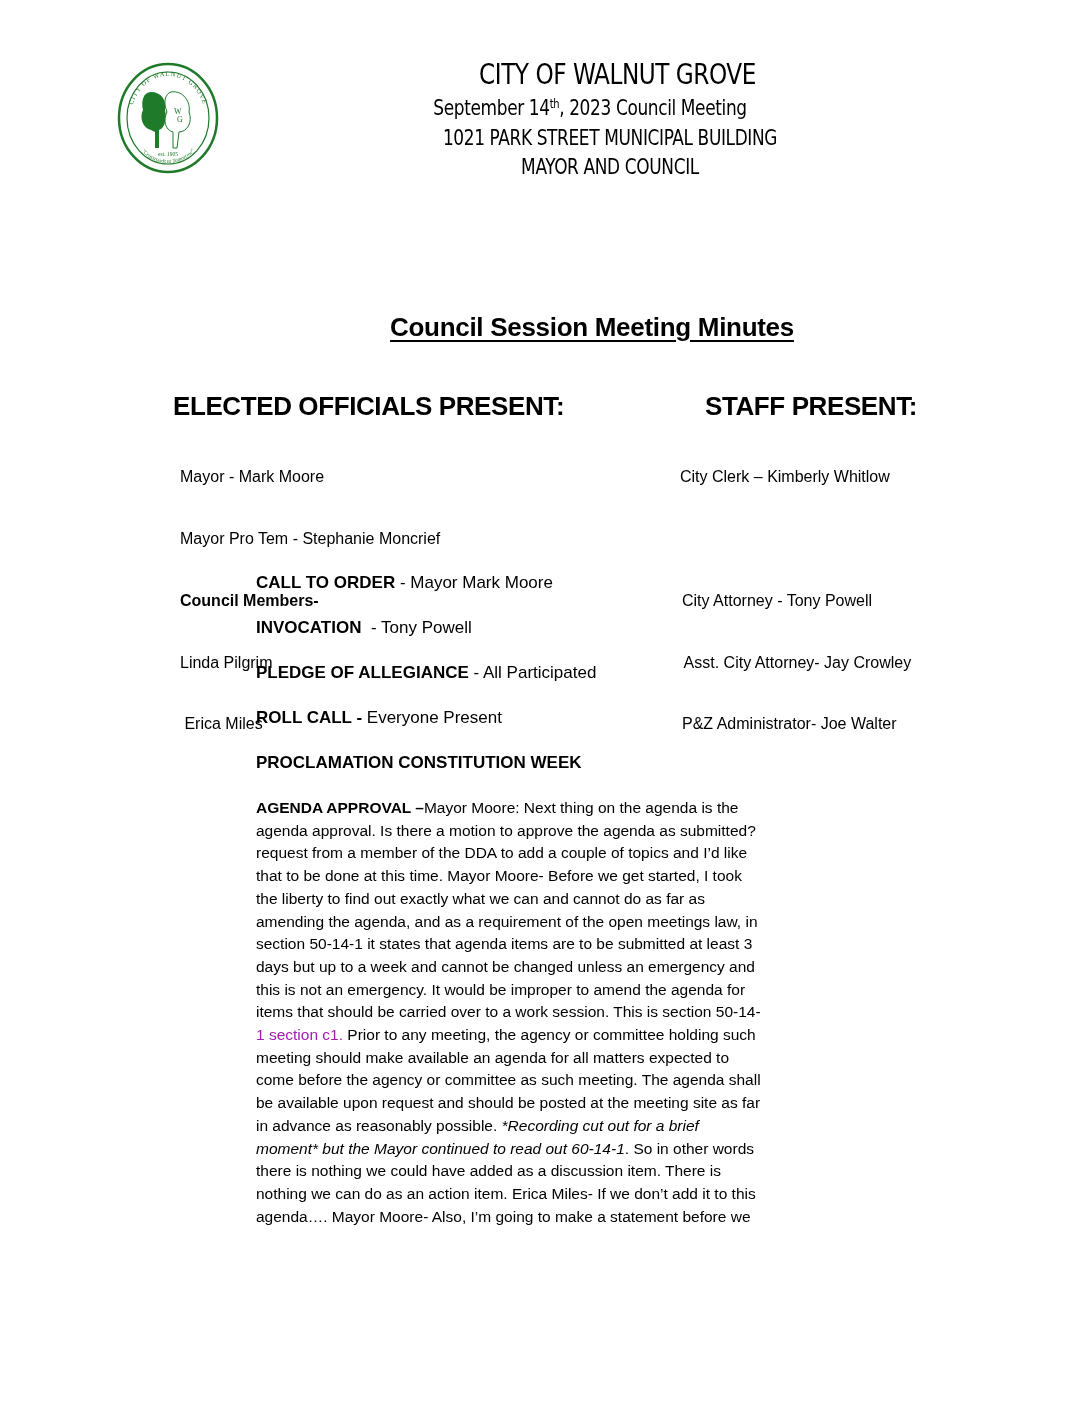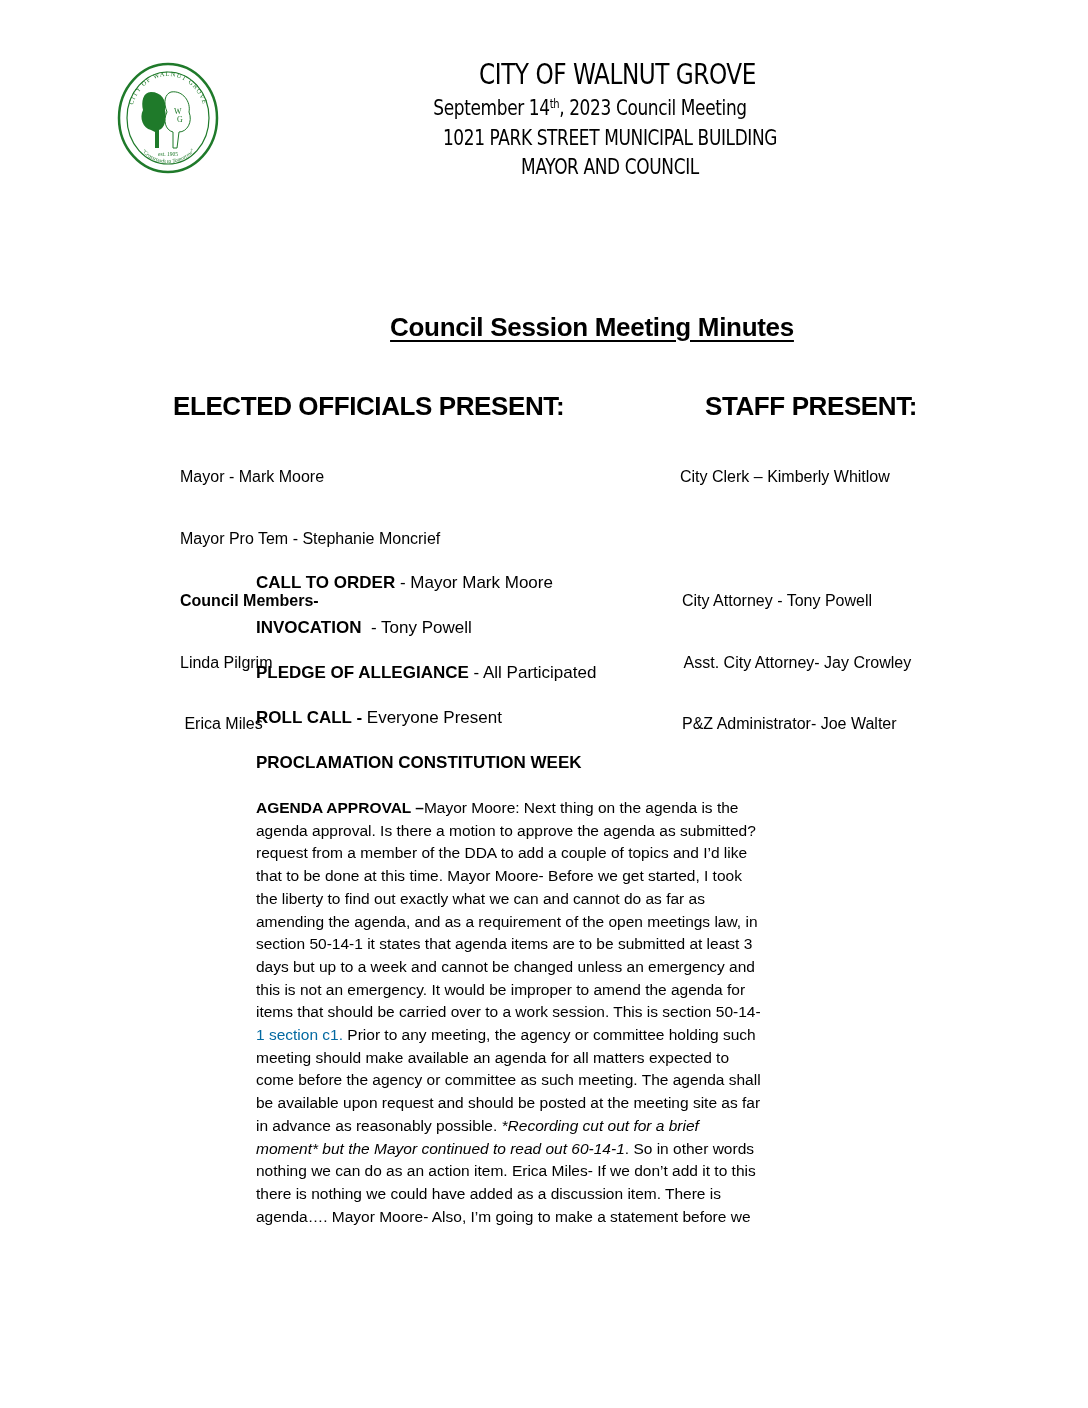--- a/index.html
+++ b/index.html
@@ -13,21 +13,21 @@
   .h-date sup { font-size: 12px; vertical-align: 7px; }
   .h-addr { left: 380px; width: 460px; top: 126px; font-size: 20.5px; letter-spacing: -0.4px; transform: scaleX(0.92); }
   .h-mc { left: 380px; width: 460px; top: 155px; font-size: 20.5px; letter-spacing: -0.4px; transform: scaleX(0.92); }
   .title { left: 0; width: 1088px; top: 312px; text-align: center; font-size: 26px; font-weight: bold; text-decoration: underline; text-underline-offset: 4px; letter-spacing: -0.3px; padding-left: 48px; }
   .sec-h { font-size: 26px; font-weight: bold; letter-spacing: -0.4px; white-space: nowrap; }
   .list { font-size: 16px; line-height: 20.6px; white-space: pre; }
   .item { left: 256px; font-size: 17px; white-space: nowrap; }
   .item b { font-weight: bold; }
   .para { left: 256px; top: 797px; width: 600px; font-size: 15.5px; line-height: 22.7px; }
   .para .ln { display: block; white-space: nowrap; }
-  .red { color: #0369a1; }
+  .red { color: #a21caf; }
   .it { font-style: italic; }
 </style>
 </head>
 <body>
 
 <div class="abs logo">
   <svg width="102" height="112" viewBox="0 0 102 112">
     <ellipse cx="51" cy="56" rx="49" ry="54" fill="none" stroke="#1f7a2a" stroke-width="2.5"></ellipse>
     <ellipse cx="51" cy="56" rx="41" ry="46" fill="none" stroke="#1f7a2a" stroke-width="1.2"></ellipse>
     <path d="M34 30 C26 30 24 40 26 48 C22 56 26 66 34 68 L38 70 L38 86 L42 86 L42 68 C48 66 50 56 48 48 C50 38 44 30 34 30 Z" fill="#1f7a2a"></path>
@@ -83,16 +83,16 @@
   <span class="ln">section 50-14-1 it states that agenda items are to be submitted at least 3</span>
   <span class="ln">days but up to a week and cannot be changed unless an emergency and</span>
   <span class="ln">this is not an emergency. It would be improper to amend the agenda for</span>
   <span class="ln">items that should be carried over to a work session. This is section 50-14-</span>
   <span class="ln"><span class="red">1 section c1.</span><span> Prior to any meeting, the agency or committee holding such</span></span>
   <span class="ln">meeting should make available an agenda for all matters expected to</span>
   <span class="ln">come before the agency or committee as such meeting. The agenda shall</span>
   <span class="ln">be available upon request and should be posted at the meeting site as far</span>
   <span class="ln"><span style="white-space:pre">in advance as reasonably possible. </span><span class="it">*Recording cut out for a brief</span></span>
   <span class="ln"><span class="it">moment* but the Mayor continued to read out 60-14-1</span><span>. So in other words</span></span>
+  <span class="ln">there is nothing we could have added as a discussion item. There is</span>
   <span class="ln">nothing we can do as an action item. Erica Miles- If we don’t add it to this</span>
-  <span class="ln">there is nothing we could have added as a discussion item. There is</span>
   <span class="ln">agenda…. Mayor Moore- Also, I’m going to make a statement before we</span>
 </div>
 
 </body></html>

